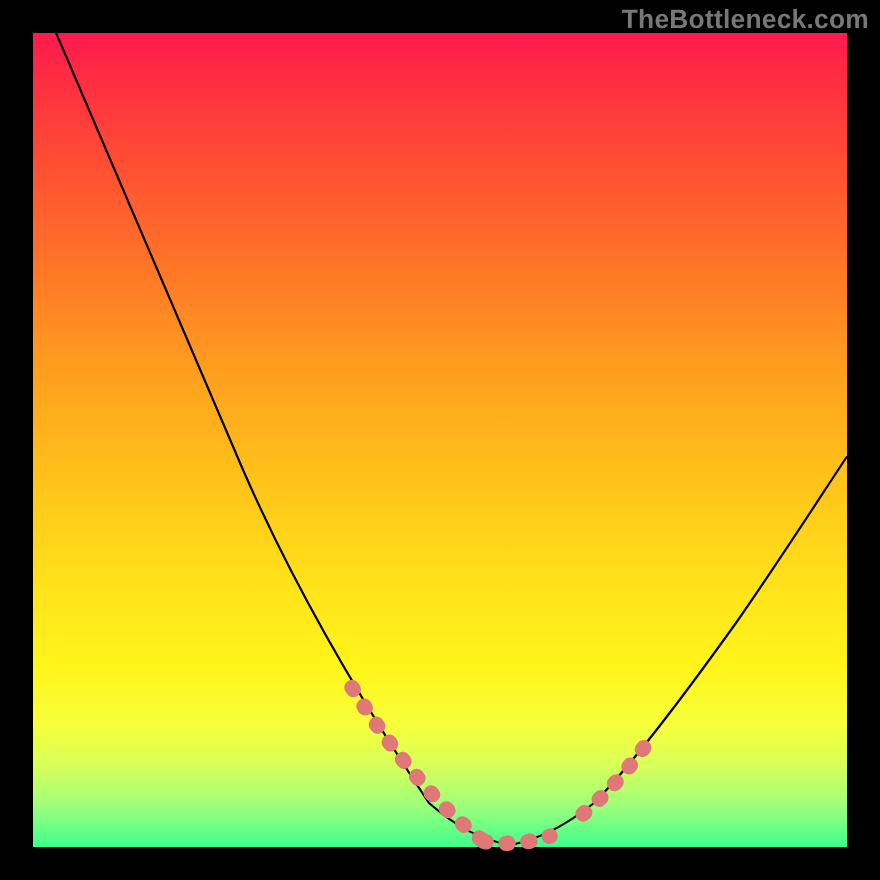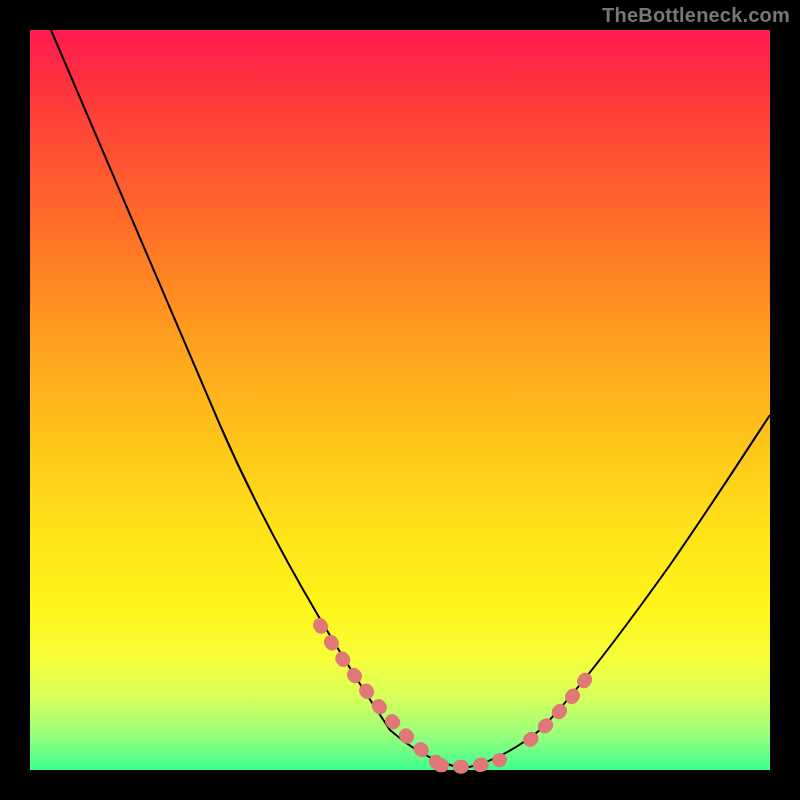--- a/index.html
+++ b/index.html
@@ -37,21 +37,21 @@
       #d8ff5a 90%,
       #9dff7a 95%,
       #3dff8f 100%
     );
   }
   .watermark {
     position: absolute;
     top: 4px;
     right: 10px;
     color: #777;
-    font-size: 20px;
+    font-size: 24px;
     font-weight: 600;
     letter-spacing: 0.2px;
     user-select: none;
   }
   svg.curve {
     position: absolute;
     top: 0;
     left: 0;
     width: 740px;
     height: 740px;

